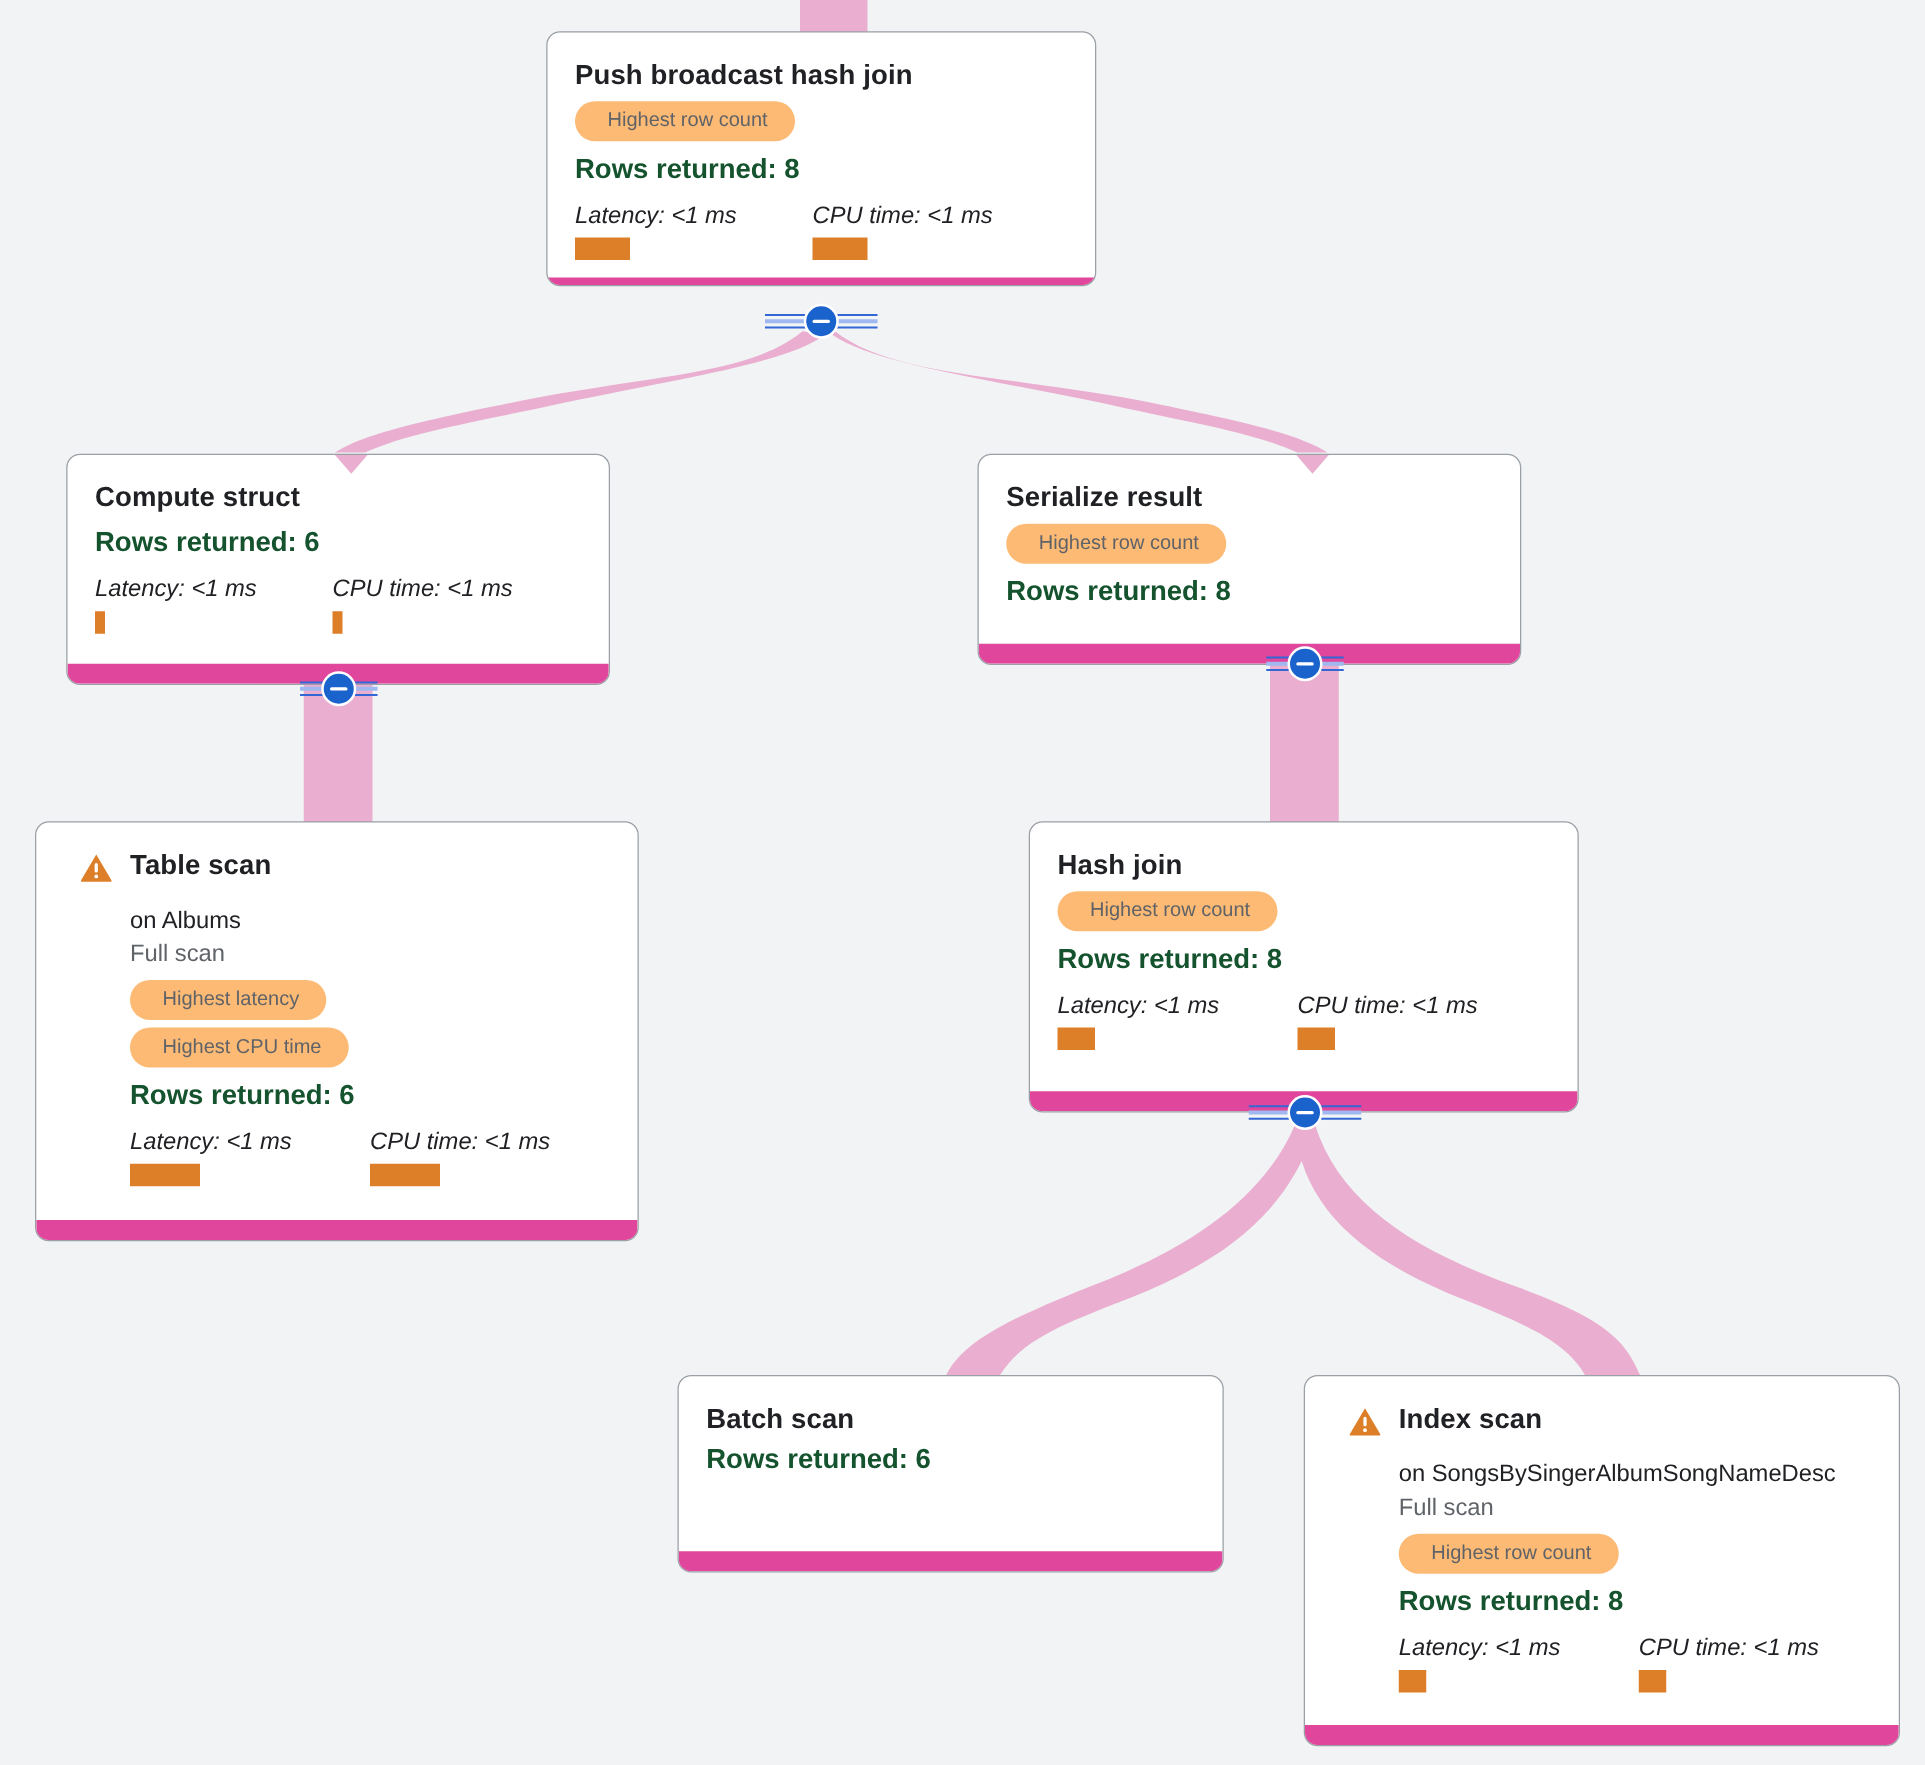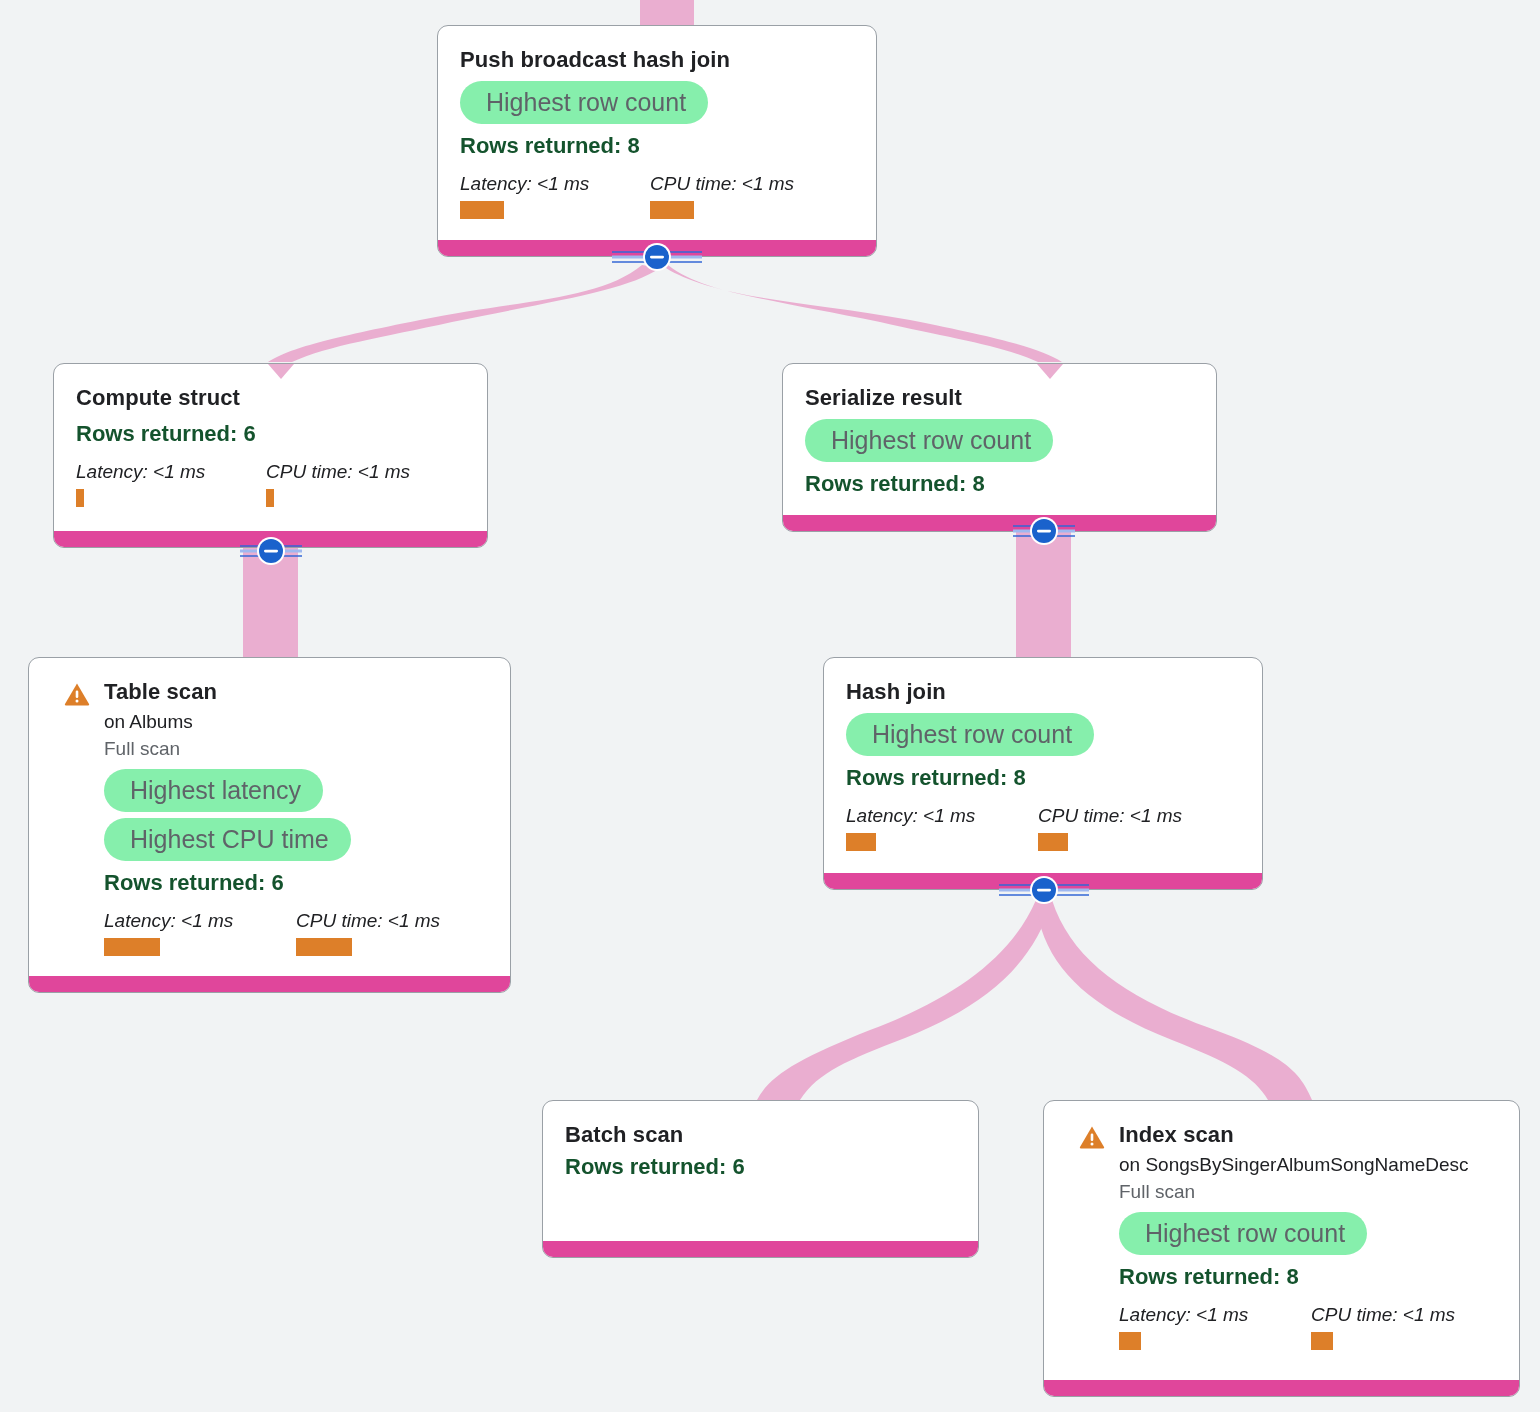--- a/index.html
+++ b/index.html
@@ -45,33 +45,33 @@
   .node-title {
     font-size: 22px;
     font-weight: 700;
     color: #202124;
     letter-spacing: 0.1px;
     line-height: 1.25;
   }
   .node-sub {
     font-size: 19px;
     color: #202124;
-    margin-top: 4px;
+    margin-top: 19px;
     line-height: 1.3;
     white-space: nowrap;
   }
   .node-sub.muted { color: #5f6368; margin-top: 3px; }
 
   .badges { margin-top: 7px; }
   .badge {
     display: block;
     width: max-content;
-    background: #86efac;
+    background: #fdba74;
     color: #5f6368;
-    font-size: 25px;
+    font-size: 16px;
     border-radius: 999px;
     padding: 6px 22px 7px 26px;
     margin-bottom: 6px;
     line-height: 1.2;
   }
   .rows {
     font-size: 22px;
     color: #14532d;
     margin-top: 9px;
     font-weight: bold;
@@ -141,21 +141,21 @@
              C 985 1006, 1032 966, 1052 902 Z" fill="#eaaed0"></path>
 
     <path d="M 1052 900
              C 1072 962, 1130 1000, 1215 1030
              C 1285 1056, 1300 1072, 1312 1100
              L 1268 1100
              C 1254 1076, 1228 1062, 1172 1040
              C 1090 1008, 1042 966, 1036 902 Z" fill="#eaaed0"></path>
   </svg>
 
-  <div class="node" style="left:437px; top:25px; width:440px; height:232px;">
+  <div class="node" style="left:437px; top:25px; width:440px; height:204px;">
     <div class="node-body">
       <div class="title-row">
         <div class="title-col">
           <div class="node-title">Push broadcast hash join</div>
           <div class="badges">
             <span class="badge">Highest row count</span>
           </div>
           <div class="rows">Rows returned: 8</div>
           <div class="metrics">
             <div class="metric" style="width:190px;">

